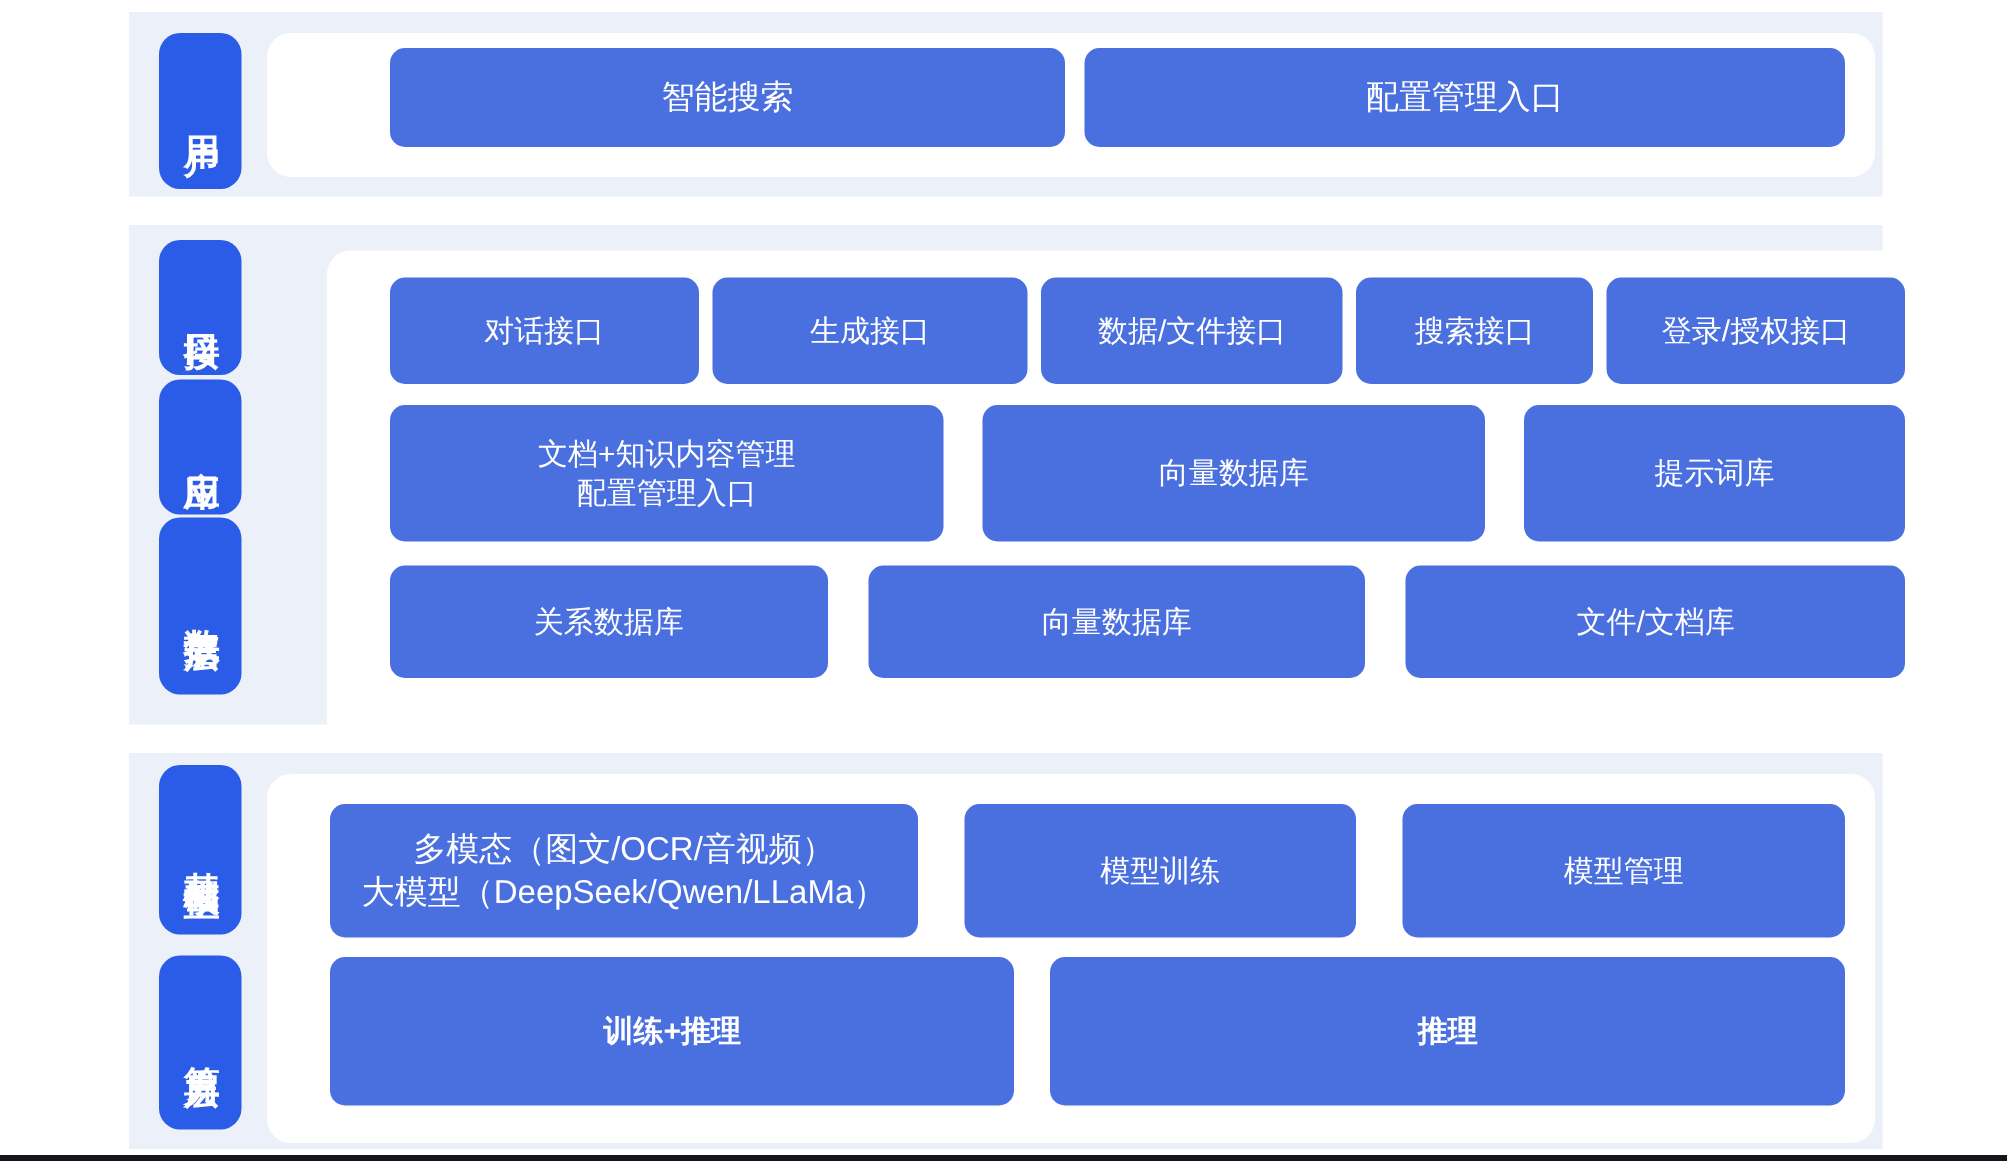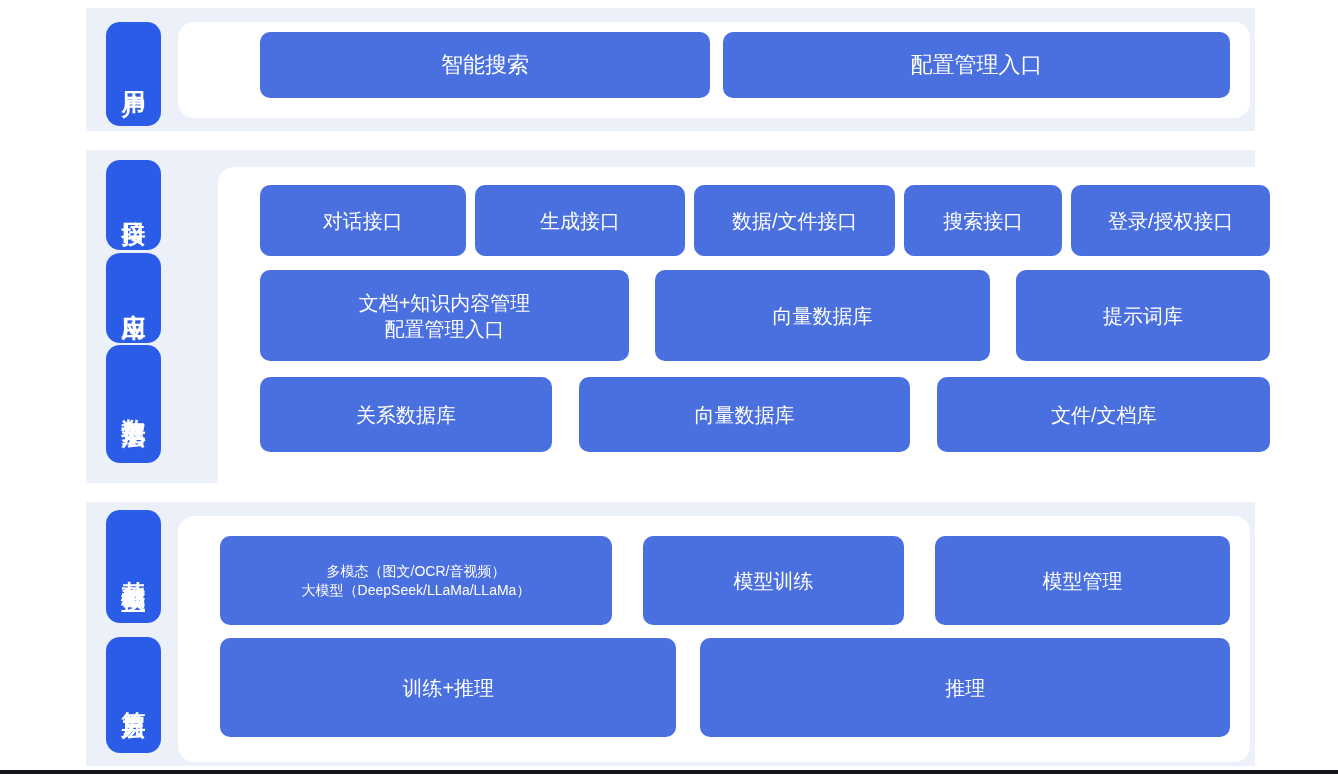--- a/index.html
+++ b/index.html
@@ -55,21 +55,21 @@
   .row {
     position:absolute;
     left:42px; right:20px;
     display:flex;
   }
   #row-user      { top:10px;  height:66px; gap:13px;padding-left:40px; }
   #row-interface { top:18px;  height:71px; gap:9px;  }
   #row-app       { top:103px; height:91px; gap:26px; }
   #row-data      { top:210px; height:75px; gap:27px; }
   #row-model     { top:20px;  height:89px; gap:31px; }
-  #row-compute   { top:122px; height:99px; gap:24px; }
+  #row-compute   { top:122px; height:99px; gap:24px;font-weight:bold; }
 
   .block {
     background:#4a6fdf;
     border-radius:10px;
     color:#ffffff;
     display:flex; flex-direction:column;
     align-items:center; justify-content:center;
     text-align:center;
     font-size:20px;
     line-height:1.3;
@@ -140,23 +140,23 @@
   <div class="strip" id="strip-bottom">
     <div class="side-label" id="label-basemodel">
       <span class="vtext">基础模型</span>
     </div>
     <div class="side-label" id="label-compute">
       <span class="vtext">算力层</span>
     </div>
 
     <div class="card" id="card-bottom">
       <div class="row" id="row-model">
-        <div class="block" style="flex-grow:392; font-size:14px">
+        <div class="block" style="flex-grow:392; font-size:22px">
           <span>多模态（图文/OCR/音视频）</span>
-          <span>大模型（DeepSeek/LLaMa/LLaMa）</span>
+          <span>大模型（DeepSeek/Qwen/LLaMa）</span>
         </div>
         <div class="block" style="flex-grow:261">模型训练</div>
         <div class="block" style="flex-grow:295">模型管理</div>
       </div>
 
       <div class="row" id="row-compute">
         <div class="block" style="flex-grow:462">训练+推理</div>
         <div class="block" style="flex-grow:536">推理</div>
       </div>
     </div>

